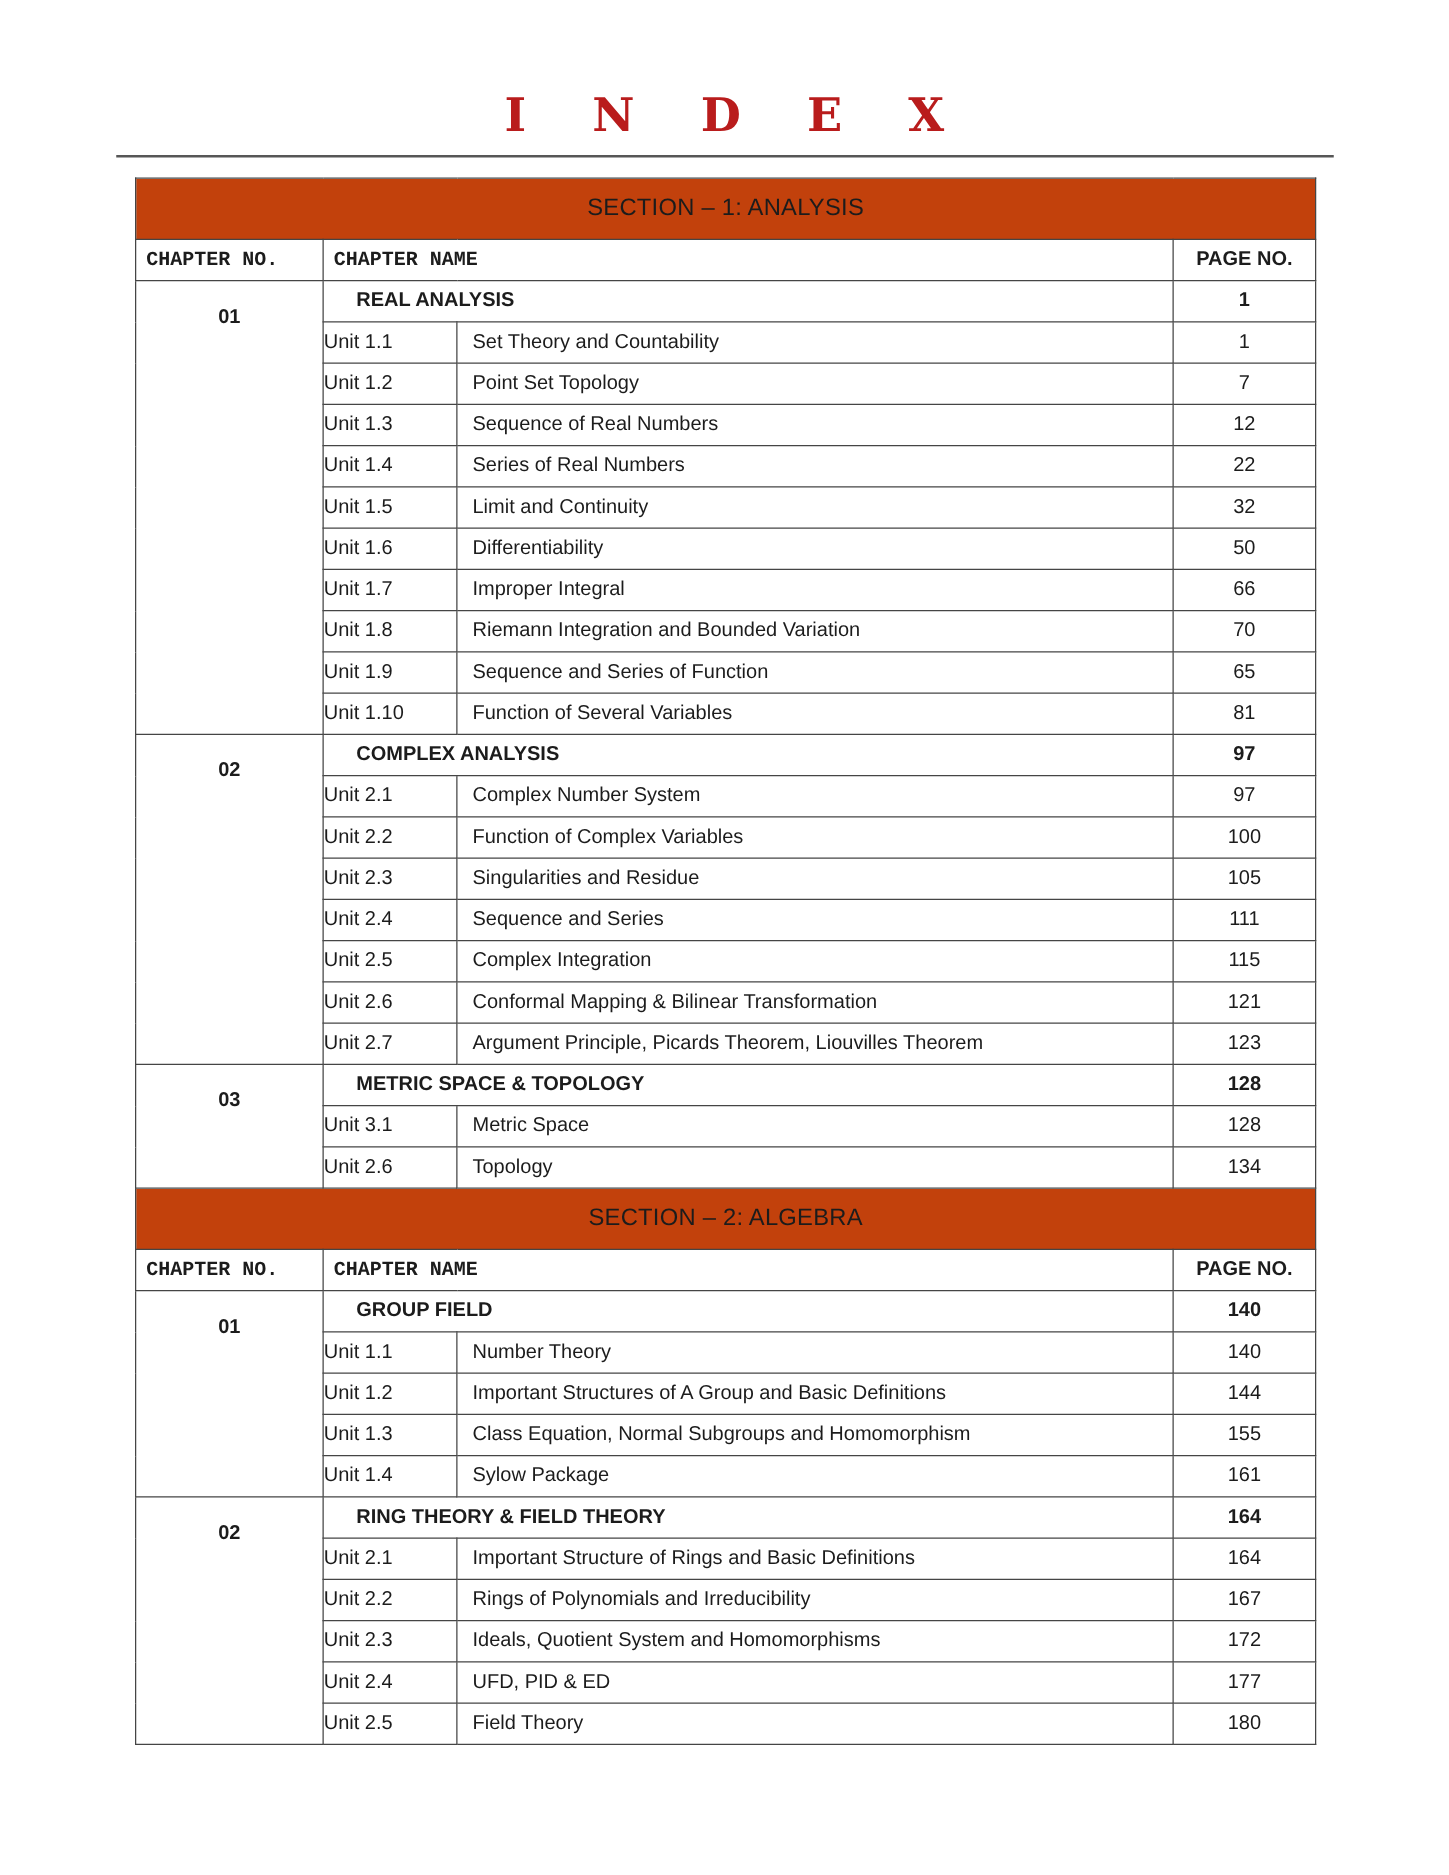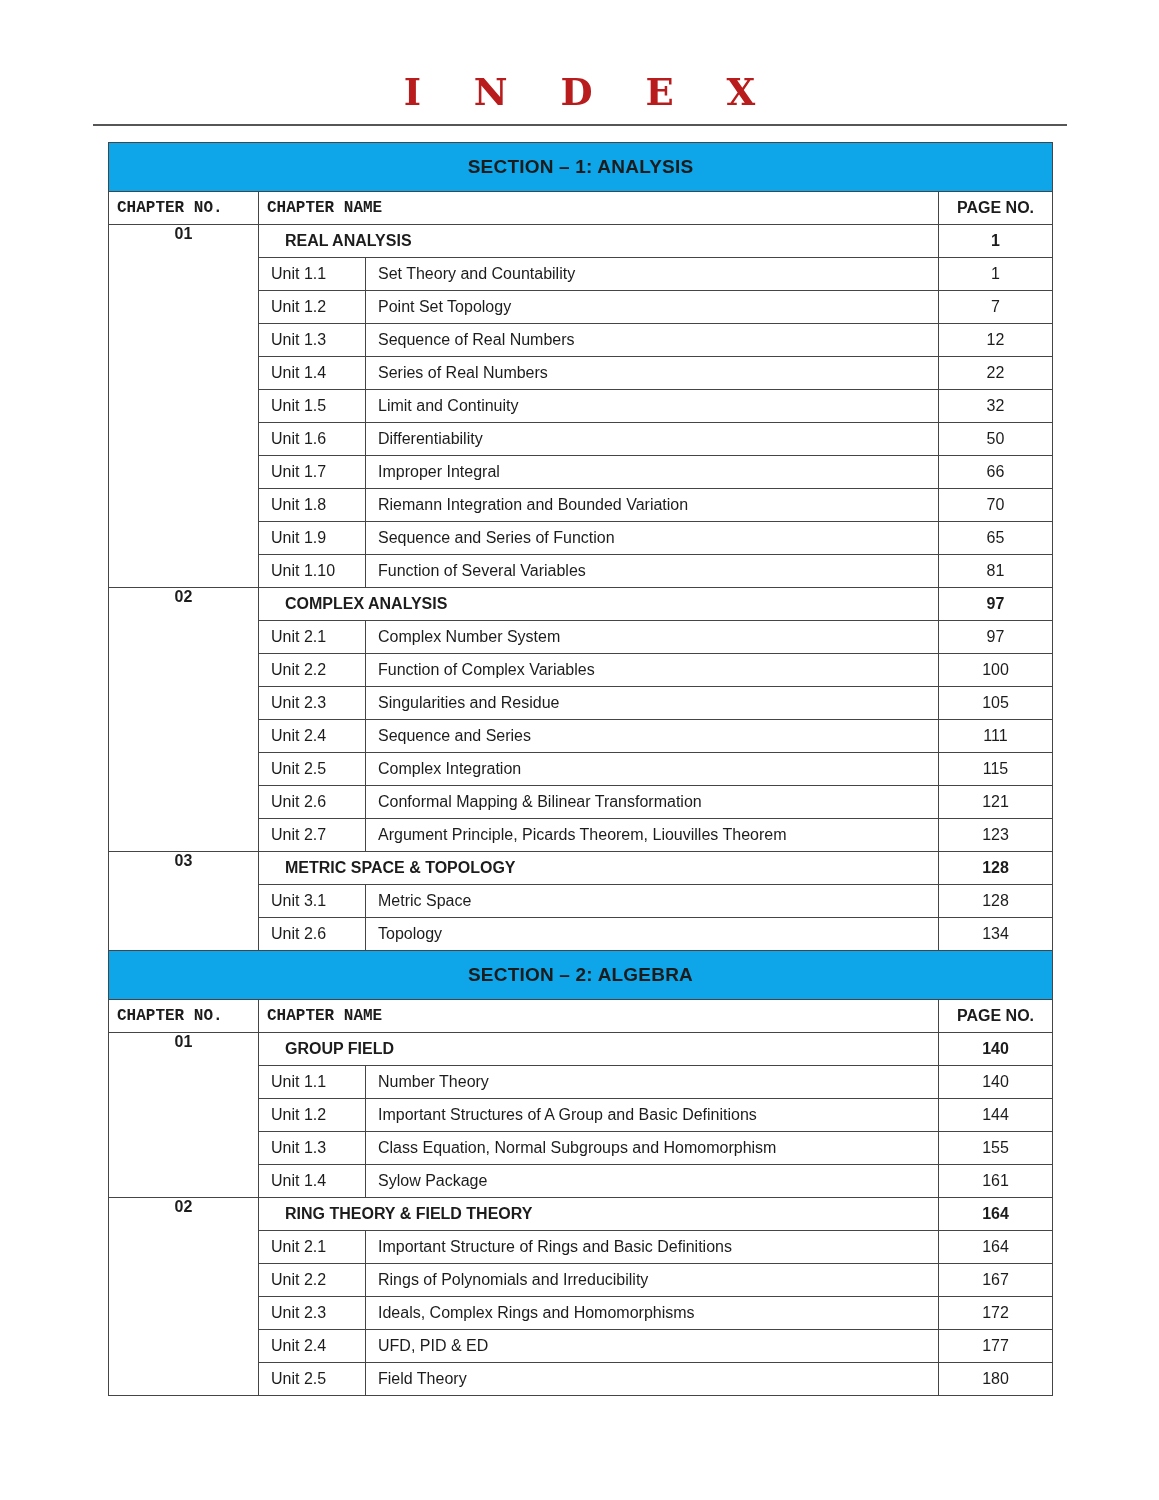--- a/index.html
+++ b/index.html
@@ -36,38 +36,38 @@
     font-size: 16px;
     height: 33px;
     padding: 0 8px;
     box-sizing: border-box;
     vertical-align: middle;
     overflow: hidden;
     white-space: nowrap;
   }
   tr.section-row td {
     height: 49px;
-    background: #0ea5e9;
-    font-weight: 700;
+    background: #c2410c;
+    font-weight: 400;
     font-size: 19px;
     text-align: center;
     letter-spacing: 0.2px;
     padding: 0;
   }
   td.colhead { font-weight: 700; font-family: Liberation Mono, monospace; }
   td.colhead-page { font-weight: 700; text-align: center; padding: 0 16px; }
   td.ch-no {
     text-align: center;
     font-weight: 700;
     vertical-align: top;
-    padding-top: 0;
+    padding-top: 20px;
   }
   td.ch-name { font-weight: 700; padding-left: 26px; }
   td.ch-page { text-align: center; font-weight: 700; padding: 0 4px; }
-  td.u-label { padding-left: 12px; }
+  td.u-label { padding-left: 0; }
   td.u-name  { padding-left: 12px; }
   td.u-page  { text-align: center; padding: 0 4px; }
 </style>
 </head>
 <body>
 
 <h1 class="page-title">I N D E X</h1>
 
 <div class="title-rule"></div>
 
@@ -240,21 +240,21 @@
         <td class="u-name">Important Structure of Rings and Basic Definitions</td>
         <td class="u-page">164</td>
       </tr>
       <tr class="unit-row">
         <td class="u-label">Unit 2.2</td>
         <td class="u-name">Rings of Polynomials and Irreducibility</td>
         <td class="u-page">167</td>
       </tr>
       <tr class="unit-row">
         <td class="u-label">Unit 2.3</td>
-        <td class="u-name">Ideals, Complex Rings and Homomorphisms</td>
+        <td class="u-name">Ideals, Quotient System and Homomorphisms</td>
         <td class="u-page">172</td>
       </tr>
       <tr class="unit-row">
         <td class="u-label">Unit 2.4</td>
         <td class="u-name">UFD, PID &amp; ED</td>
         <td class="u-page">177</td>
       </tr>
       <tr class="unit-row">
         <td class="u-label">Unit 2.5</td>
         <td class="u-name">Field Theory</td>

